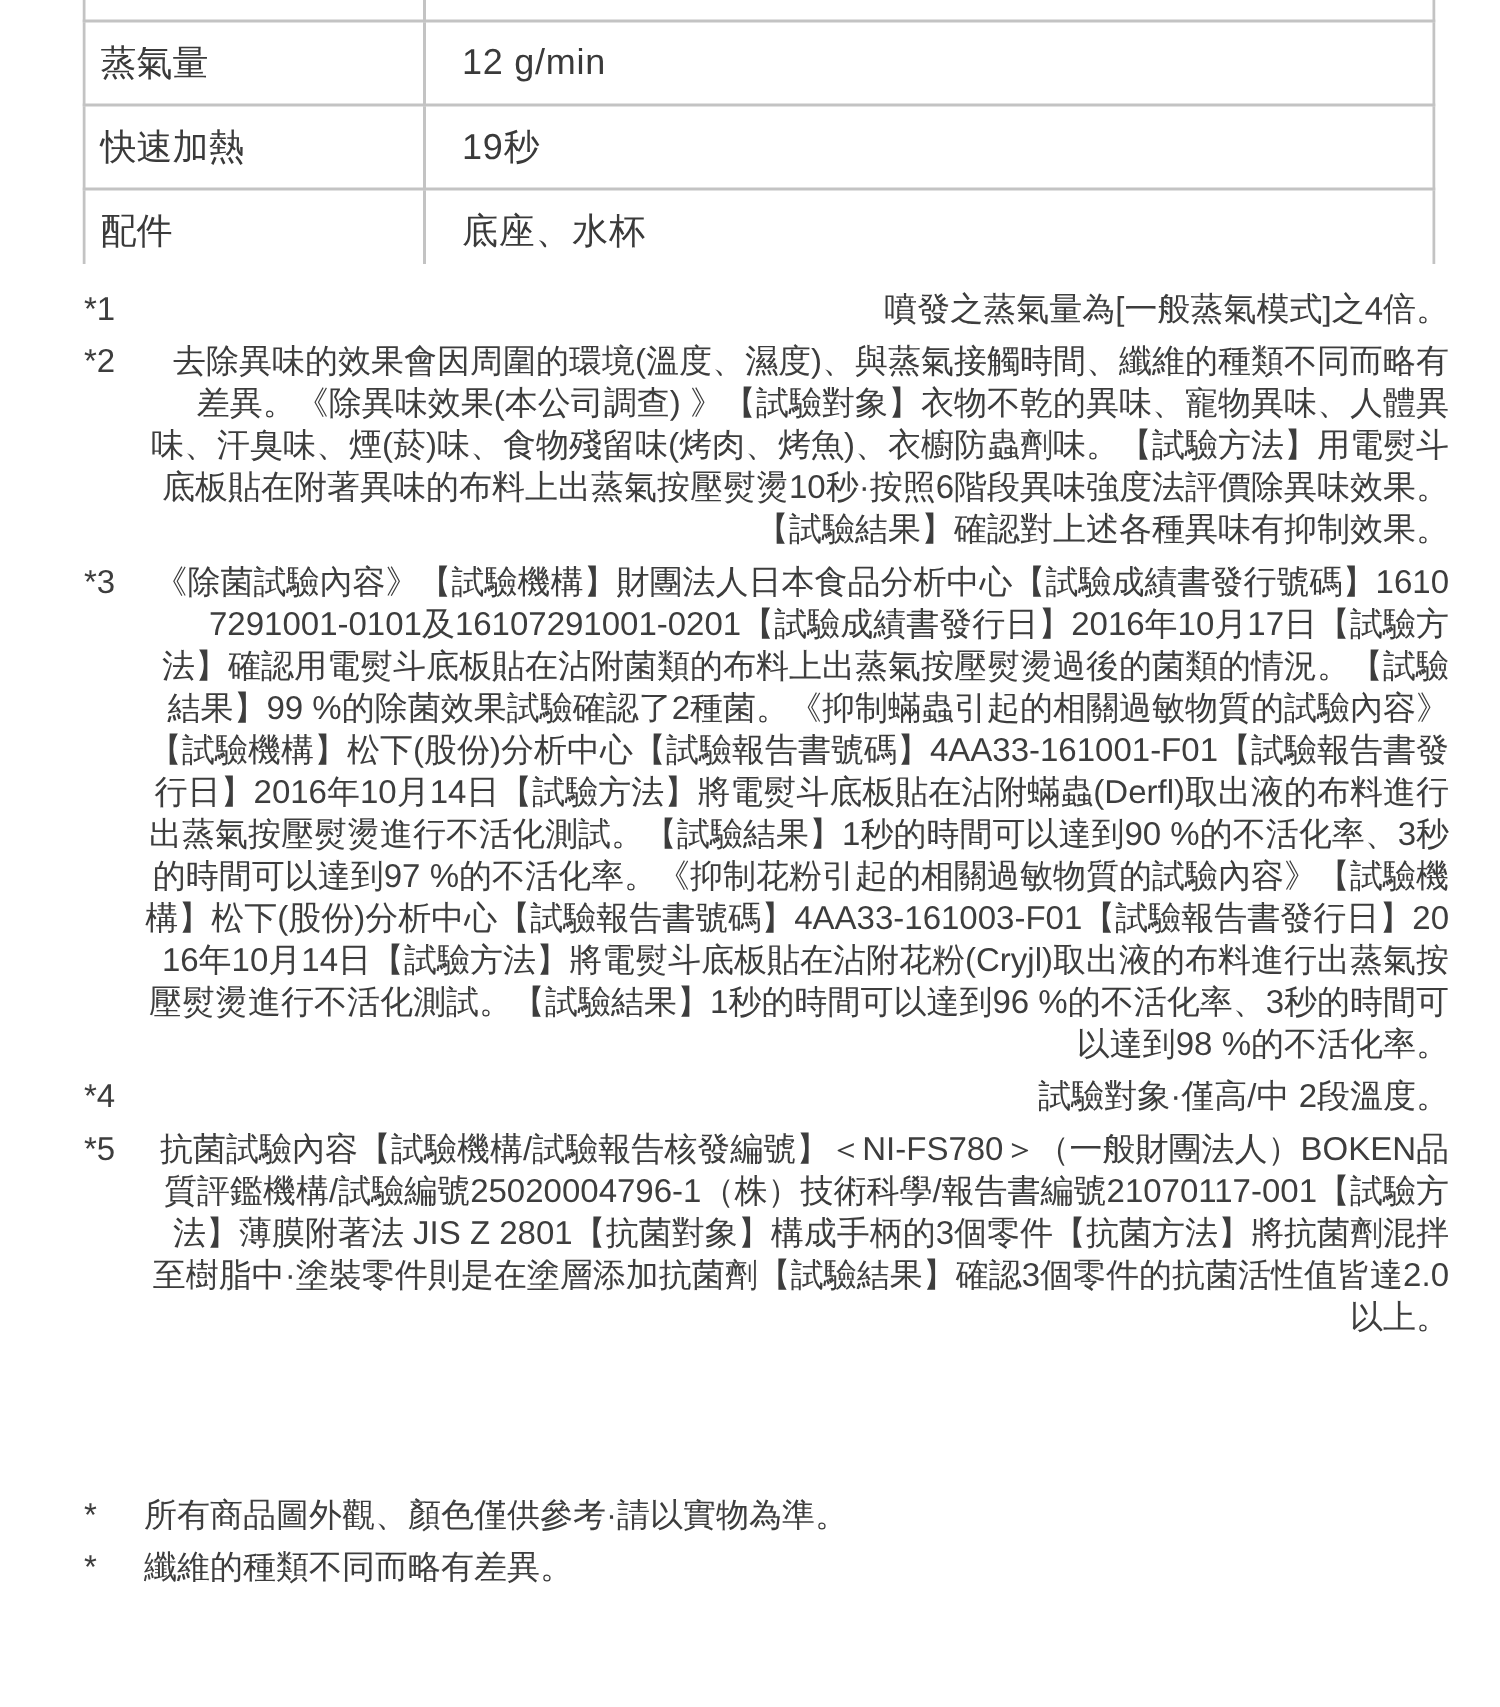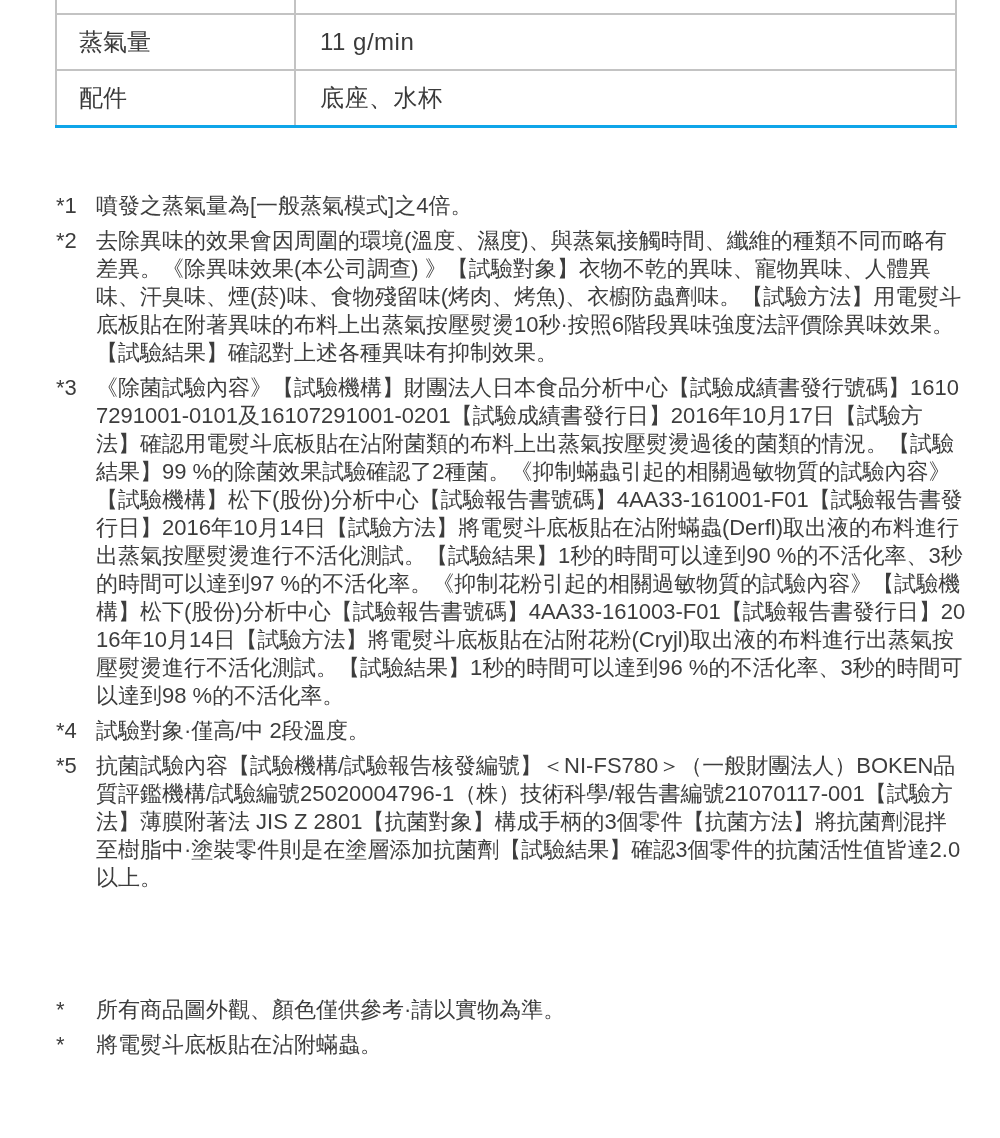--- a/index.html
+++ b/index.html
@@ -26,38 +26,38 @@
   }
   .spec-table td {
     border:2px solid #c3c3c3;
     height:54px;
     font-size:24px;
     vertical-align:middle;
     padding:0;
     color:#3a3a3a;
     background:#ffffff;
   }
-  .spec-table td.label { width:215px; padding-left:22px; }
+  .spec-table td.label { width:215px; padding-left:10px; }
   .spec-table td.value { padding-left:24px; letter-spacing:0.5px; }
   .spec-table tr:last-child td { border-bottom:3px solid #0ea5e9;margin-left:32px; }
 
   
   .footnotes {
     position:absolute; left:56px; top:192px;
     width:910px;
   }
   .fn {
     display:flex;
     font-size:22px;
     line-height:28px;
     margin-bottom:7px;
     color:#3d3d3d;
   }
   .fn-marker { flex:0 0 40px; }
-  .fn-text { flex:1; word-break:break-all; }
+  .fn-text { flex:1; word-break:break-all;text-align:right; }
 
   
   .bottom-notes {
     position:absolute; left:56px; top:996px;
     width:910px;
   }
   .bn {
     display:flex;
     font-size:22px;
     line-height:27px;
@@ -74,21 +74,25 @@
 
   <div class="table-clip">
     <table class="spec-table">
       <tbody>
         <tr>
           <td class="label">水箱容量</td>
           <td class="value">115 ml</td>
         </tr>
         <tr>
           <td class="label">蒸氣量</td>
-          <td class="value">11 g/min</td>
+          <td class="value">12 g/min</td>
+        </tr>
+        <tr>
+          <td class="label">快速加熱</td>
+          <td class="value">19秒</td>
         </tr>
         <tr>
           <td class="label">配件</td>
           <td class="value">底座、水杯</td>
         </tr>
       </tbody>
     </table>
   </div>
 
   <div class="footnotes">
@@ -114,17 +118,17 @@
     </div>
   </div>
 
   <div class="bottom-notes">
     <div class="bn">
       <div class="bn-marker">*</div>
       <div class="bn-text">所有商品圖外觀、顏色僅供參考·請以實物為準。</div>
     </div>
     <div class="bn">
       <div class="bn-marker">*</div>
-      <div class="bn-text">將電熨斗底板貼在沾附蟎蟲。</div>
+      <div class="bn-text">纖維的種類不同而略有差異。</div>
     </div>
   </div>
 
 </div>
 
 </body></html>

